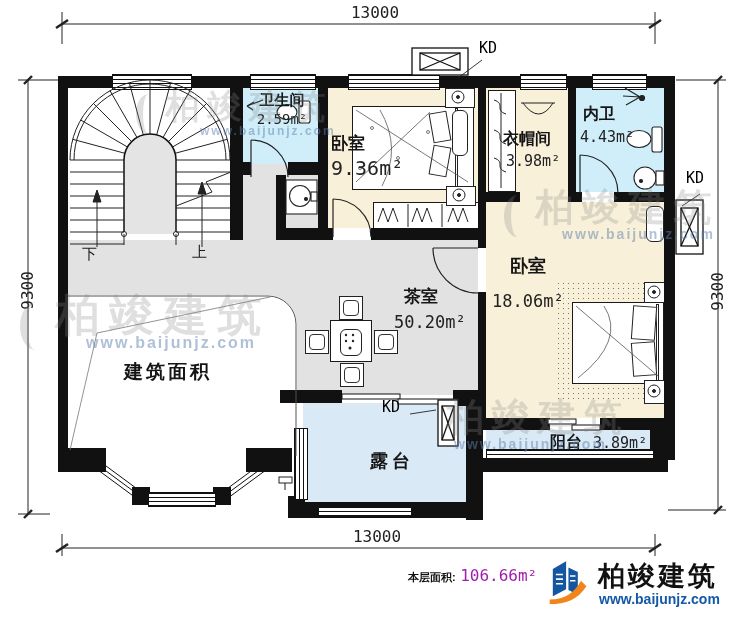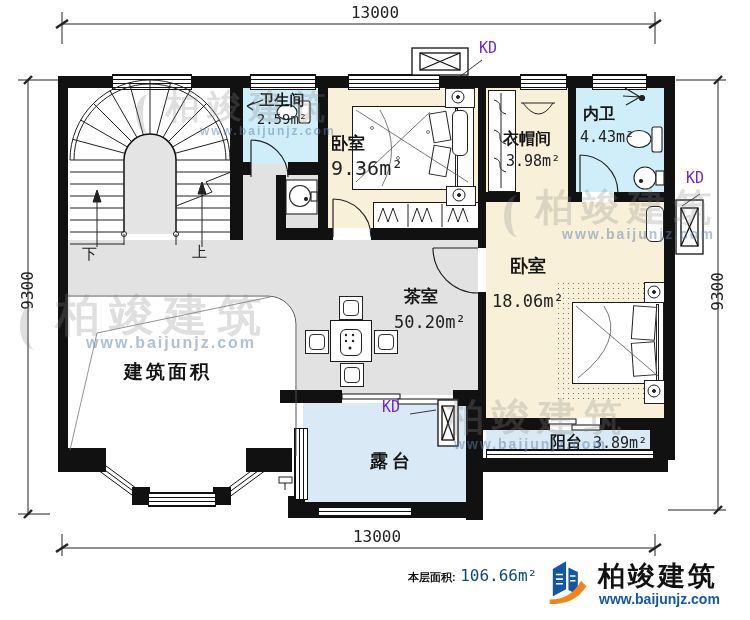--- a/index.html
+++ b/index.html
@@ -18,29 +18,29 @@
   .furn{position:absolute;background:#fff;border:1.5px solid #1a1a1a;z-index:4;}
   .furn-thin{position:absolute;background:#fff;border:1px solid #222;z-index:5;}
   .chair-in{position:absolute;left:3px;top:3px;right:3px;bottom:3px;border:1px solid #333;border-radius:4px;}
   .rug{position:absolute;z-index:3;background-image:radial-gradient(#777 0.8px,transparent 1px);background-size:5px 5px;}
   .duct{position:absolute;background:#fff;border:1.2px solid #222;border-radius:6px;z-index:5;}
   svg.overlay{position:absolute;left:0;top:0;z-index:10;pointer-events:none;}
   .lbl{position:absolute;z-index:20;white-space:nowrap;line-height:1.05;}
   .rname{font-weight:600;color:#151515;}
   .rarea{font-family:"DejaVu Sans Mono","Liberation Mono",monospace;color:#222;}
   .dimtxt{font-family:"DejaVu Sans Mono","Liberation Mono",monospace;font-size:16px;color:#222;text-align:center;}
-  .kd{font-family:"DejaVu Sans Mono","Liberation Mono",monospace;font-size:15px;color:#6d28d9;}
+  .kd{font-family:"DejaVu Sans Mono","Liberation Mono",monospace;font-size:15px;color:#000000;}
   .wm{position:absolute;z-index:40;pointer-events:none;}
   .wm .chars{font-weight:700;color:rgba(138,138,138,0.27);}
   .wm .wurl{position:absolute;font-weight:700;color:rgba(95,130,175,0.5);letter-spacing:2px;white-space:nowrap;}
   .wm .glyph{display:inline-block;border-left:7px solid rgba(138,138,138,0.27);border-radius:50% 0 0 50%;}
   .tb-title{position:absolute;font-size:27px;letter-spacing:4px;color:#222;border-bottom:3.5px solid #111;padding:0 6px 5px 2px;z-index:20;}
   .tb-scale{position:absolute;font-size:24px;color:#333;z-index:20;font-family:"DejaVu Sans Mono",monospace;}
   .arealbl{font-weight:700;font-size:11px;color:#111;}
-  .areaval{font-family:"DejaVu Sans Mono","Liberation Mono",monospace;font-size:16px;color:#0c4a6e;}
+  .areaval{font-family:"DejaVu Sans Mono","Liberation Mono",monospace;font-size:16px;color:#a21caf;}
   .brandname{position:absolute;font-size:27px;font-weight:700;letter-spacing:3px;color:#111;z-index:20;}
   .brandurl{position:absolute;font-size:14px;font-weight:700;color:#1558a8;z-index:20;}
 </style>
 </head>
 <body>
 
 <div id="canvas">
 
   <div class="floor hall" style="left:243px;top:164px;width:75px;height:81px"></div>
   <div class="floor hall" style="left:68px;top:240px;width:232px;height:63px"></div>

